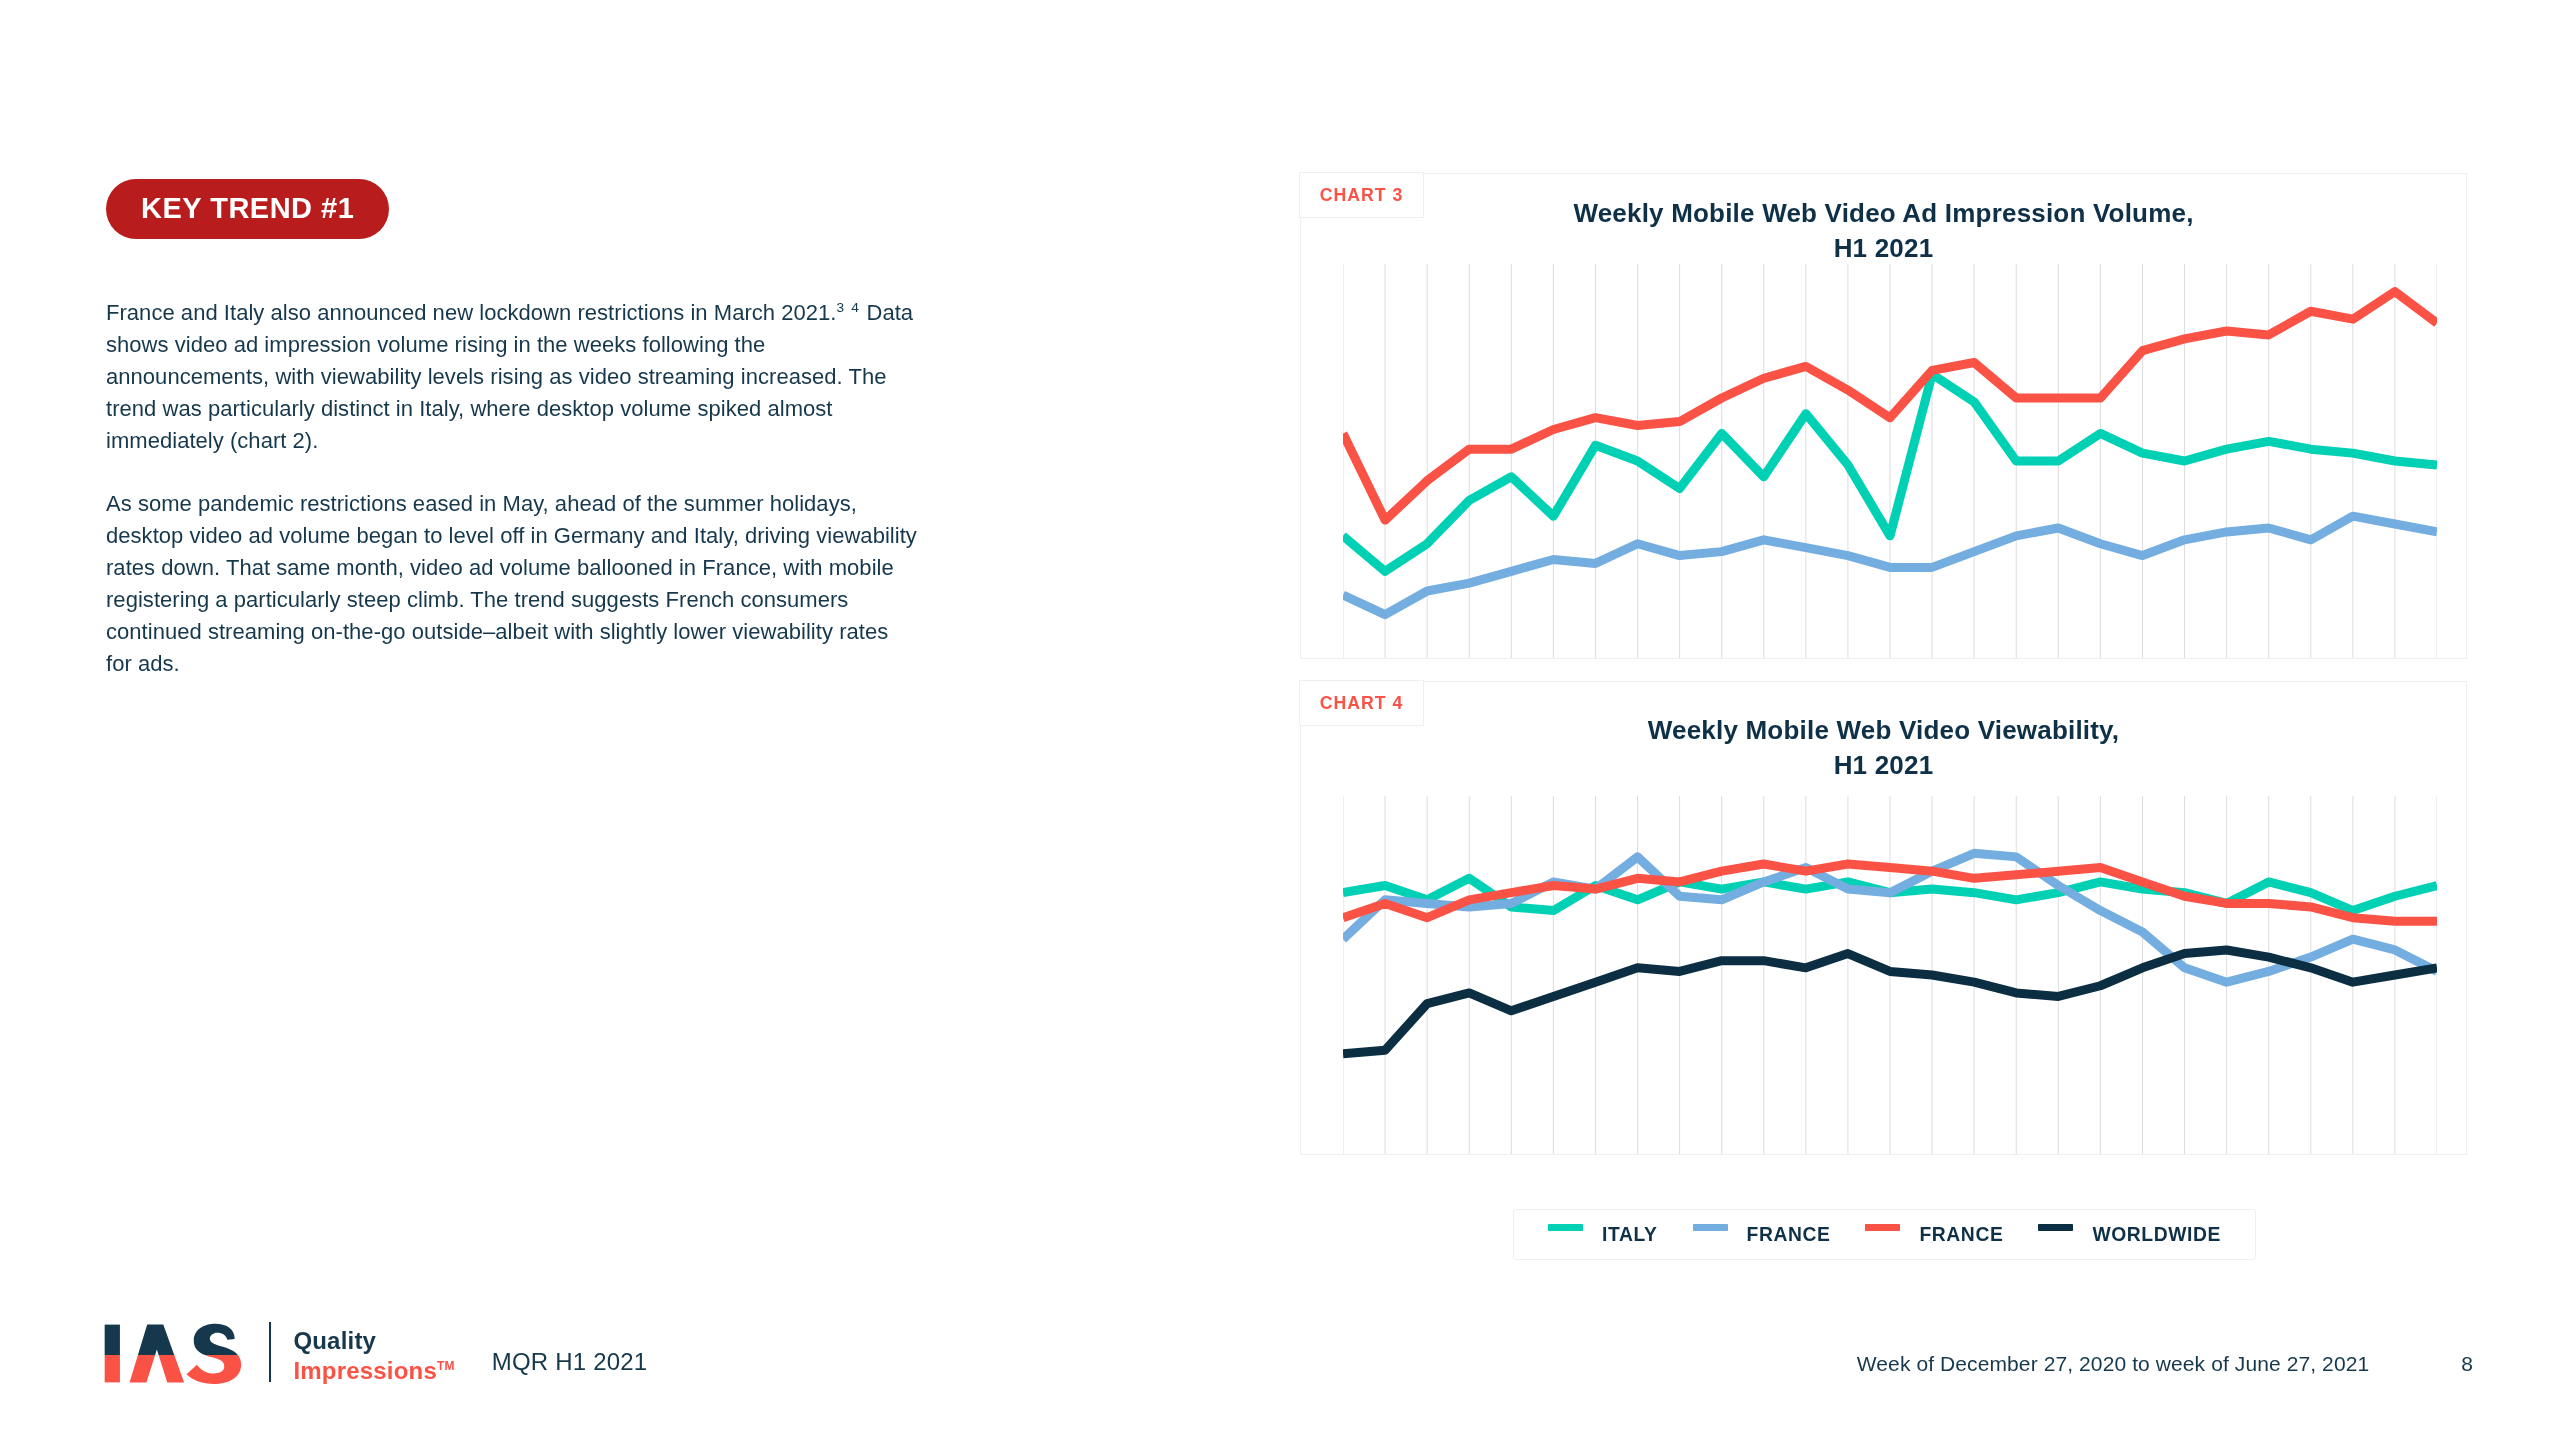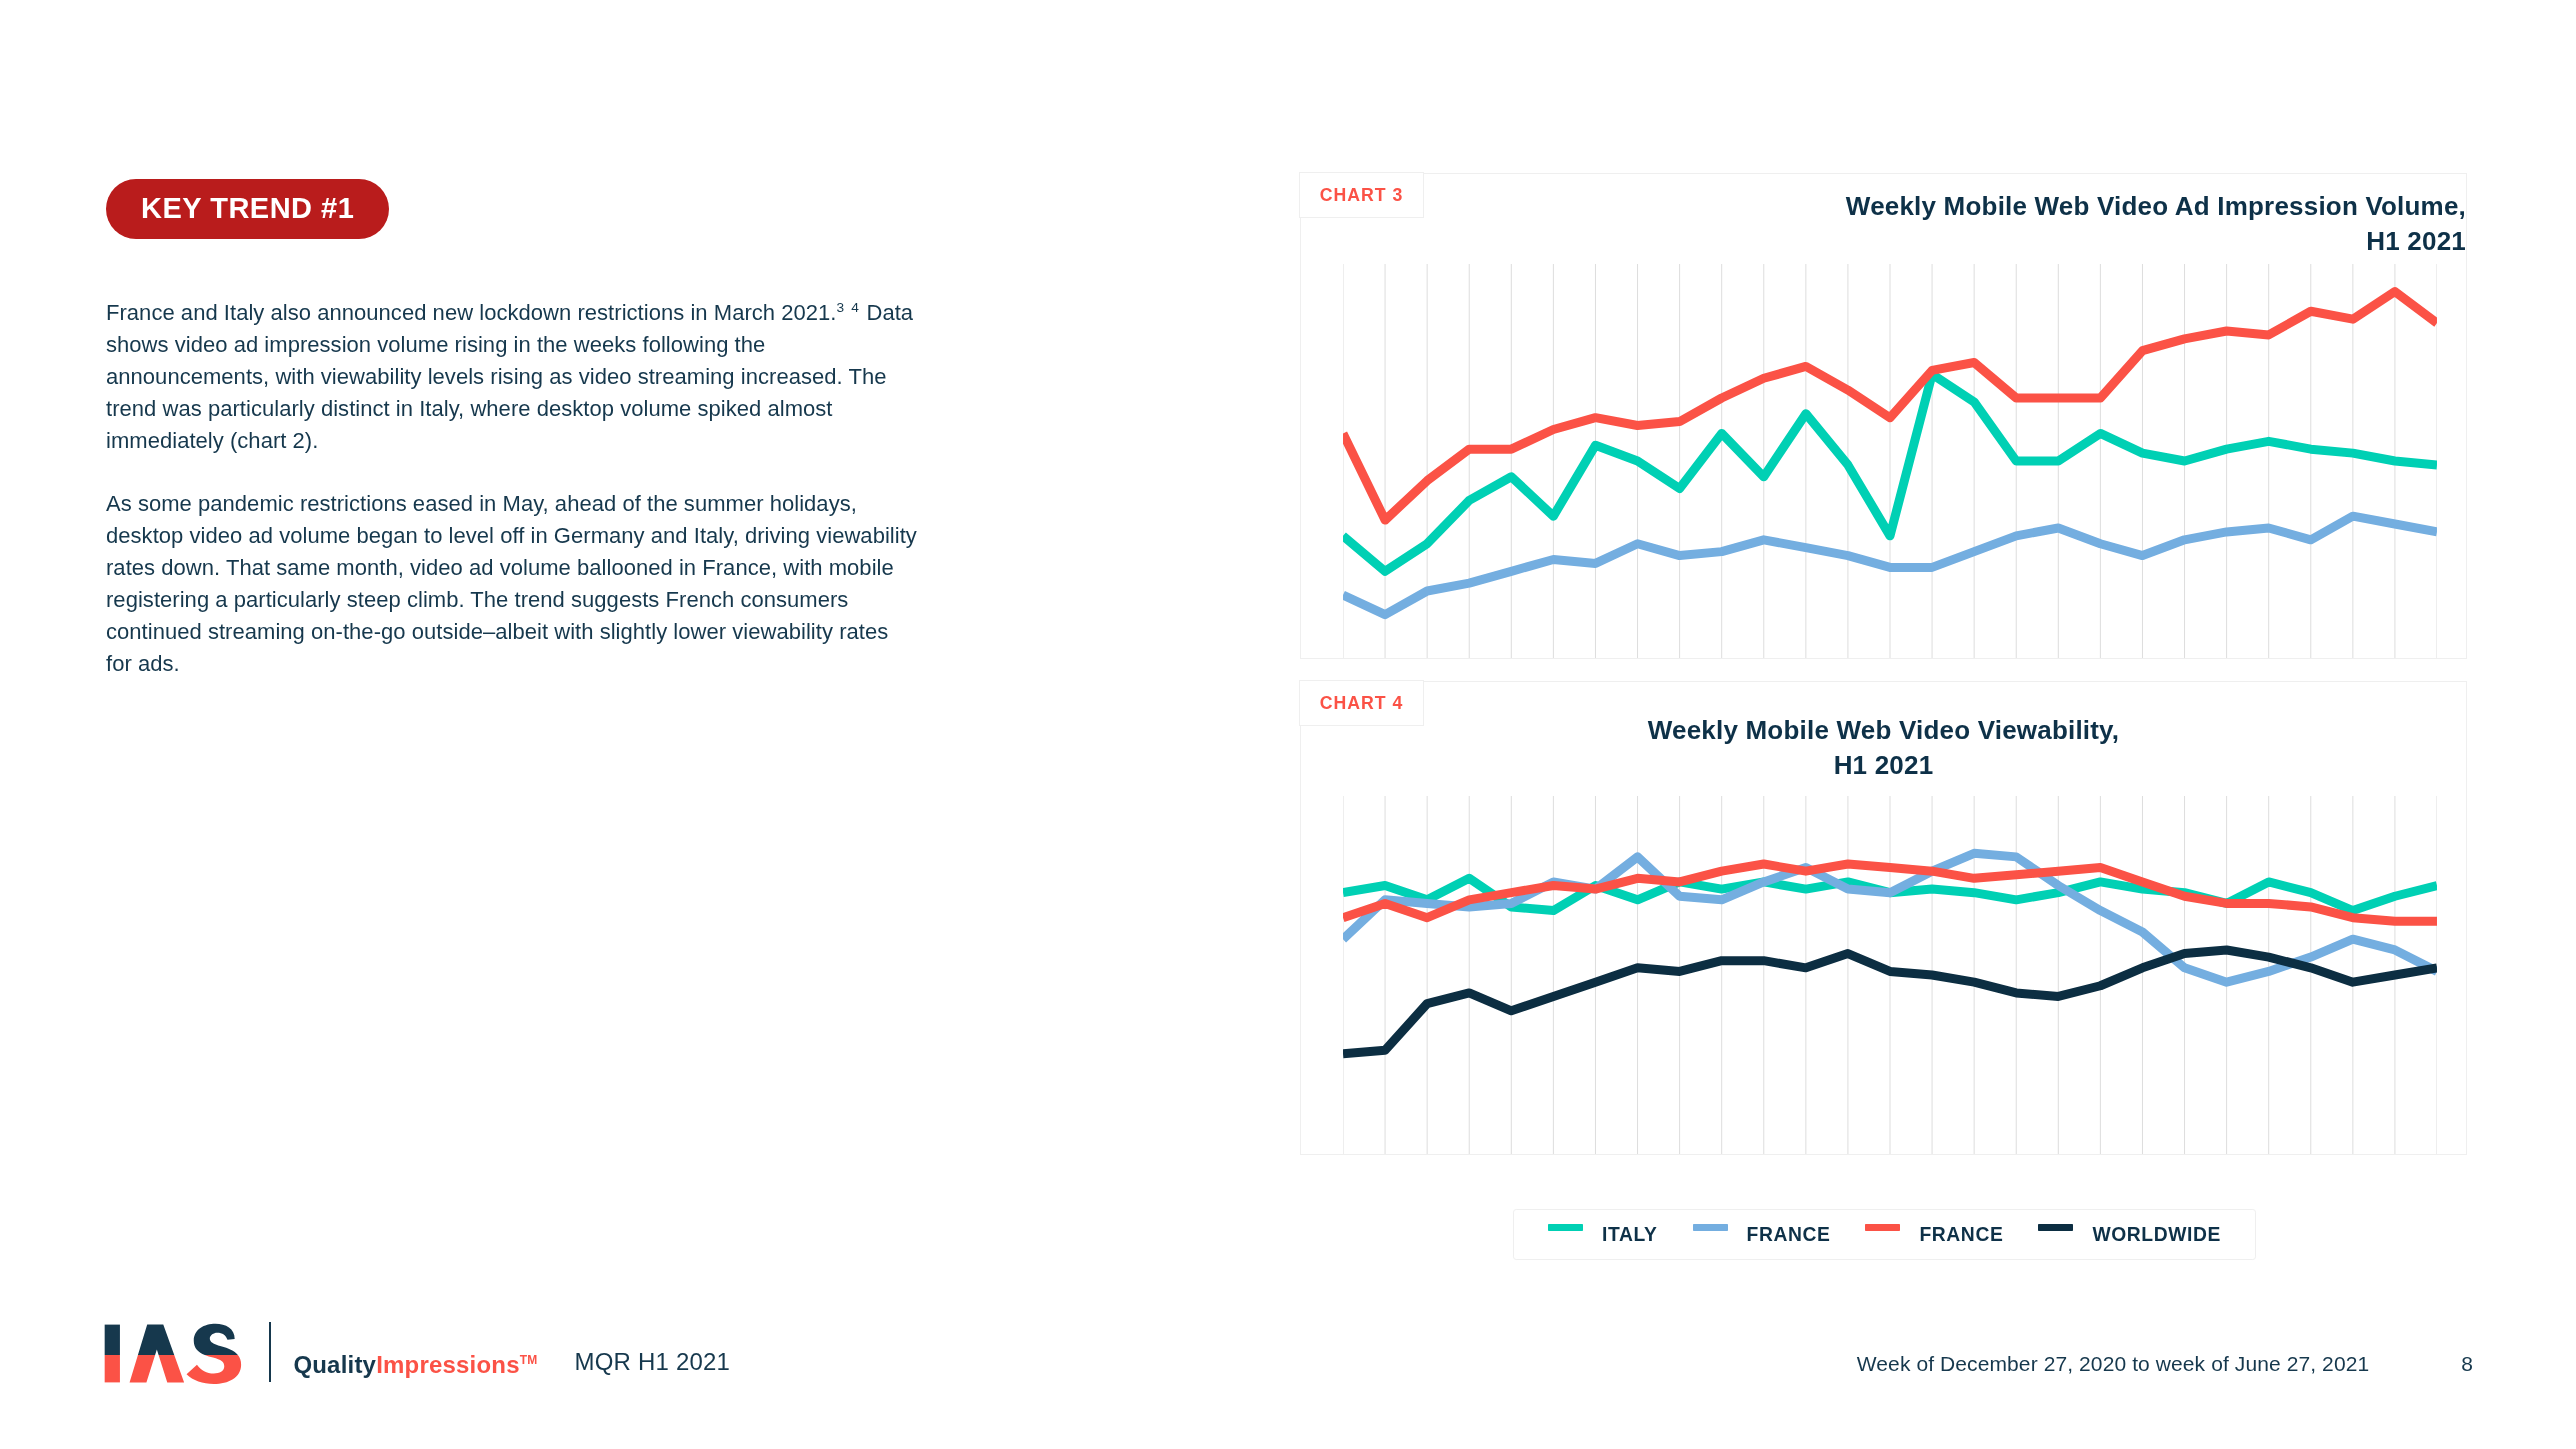--- a/index.html
+++ b/index.html
@@ -90,21 +90,21 @@
     right: 0;
     text-align: center;
     color: #0E3148;
     font-size: 26px;
     font-weight: 700;
     line-height: 35px;
     letter-spacing: 0.2px;
     z-index: 2;
     pointer-events: none;
   }
-  #chart-3-title { top: 15px; text-align: right; }
+  #chart-3-title { top: 22px; }
   #chart-4-title { top: 31px; }
 
   .plot-area {
     position: absolute;
     left: 42px;
     right: 29px;
     overflow: visible;
   }
   #chart-3-plot { top: 90px; height: 394px; }
   #chart-4-plot { top: 114px; height: 358px; }
@@ -158,21 +158,21 @@
 
   #logo-divider {
     width: 2.4px;
     height: 60px;
     background: #16384D;
     margin-bottom: 1.6px;
   }
 
   #logo-wordmark {
     display: flex;
-    flex-direction: row;
+    flex-direction: column;
     line-height: 1;
     margin-bottom: 0.8px;
   }
   #wordmark-quality {
     color: #16384D;
     font-size: 24px;
     font-weight: 700;
     letter-spacing: 0.2px;
     margin-bottom: 5.6px;
   }

